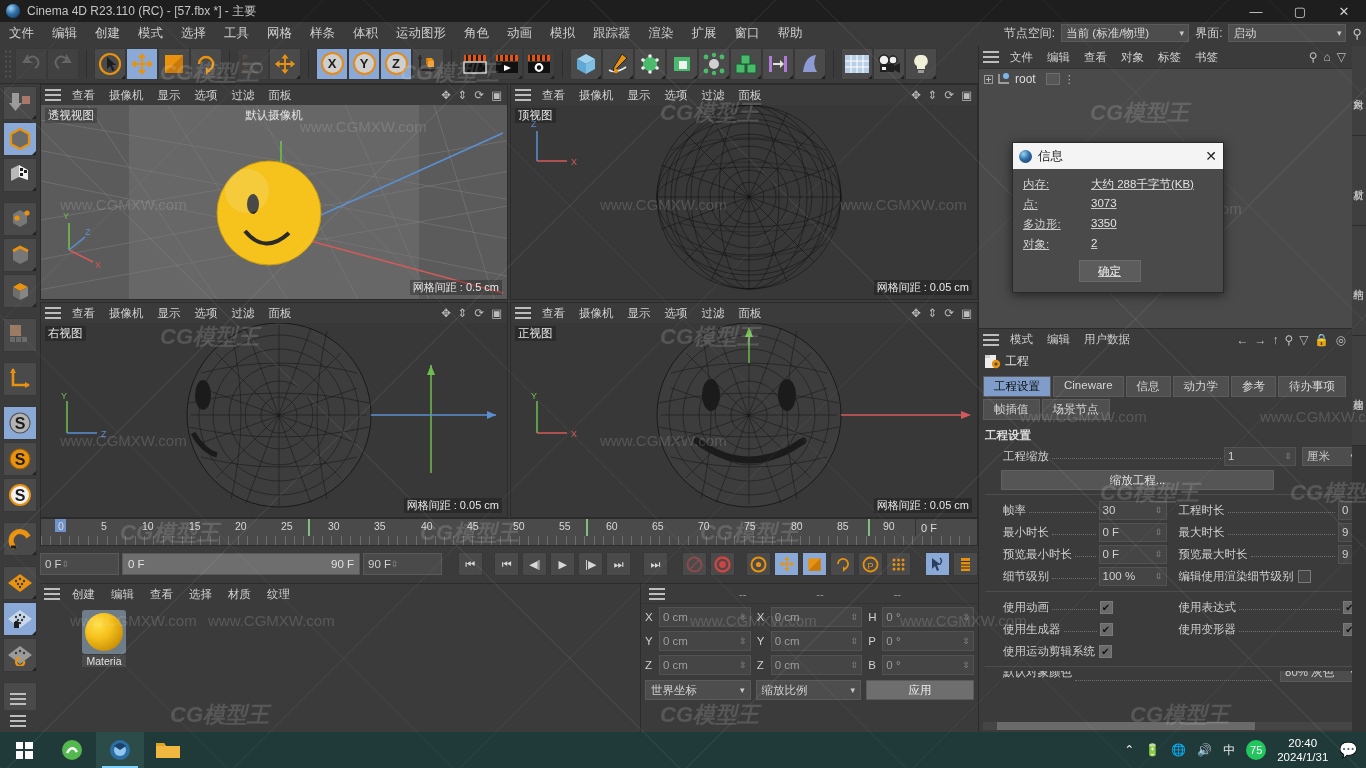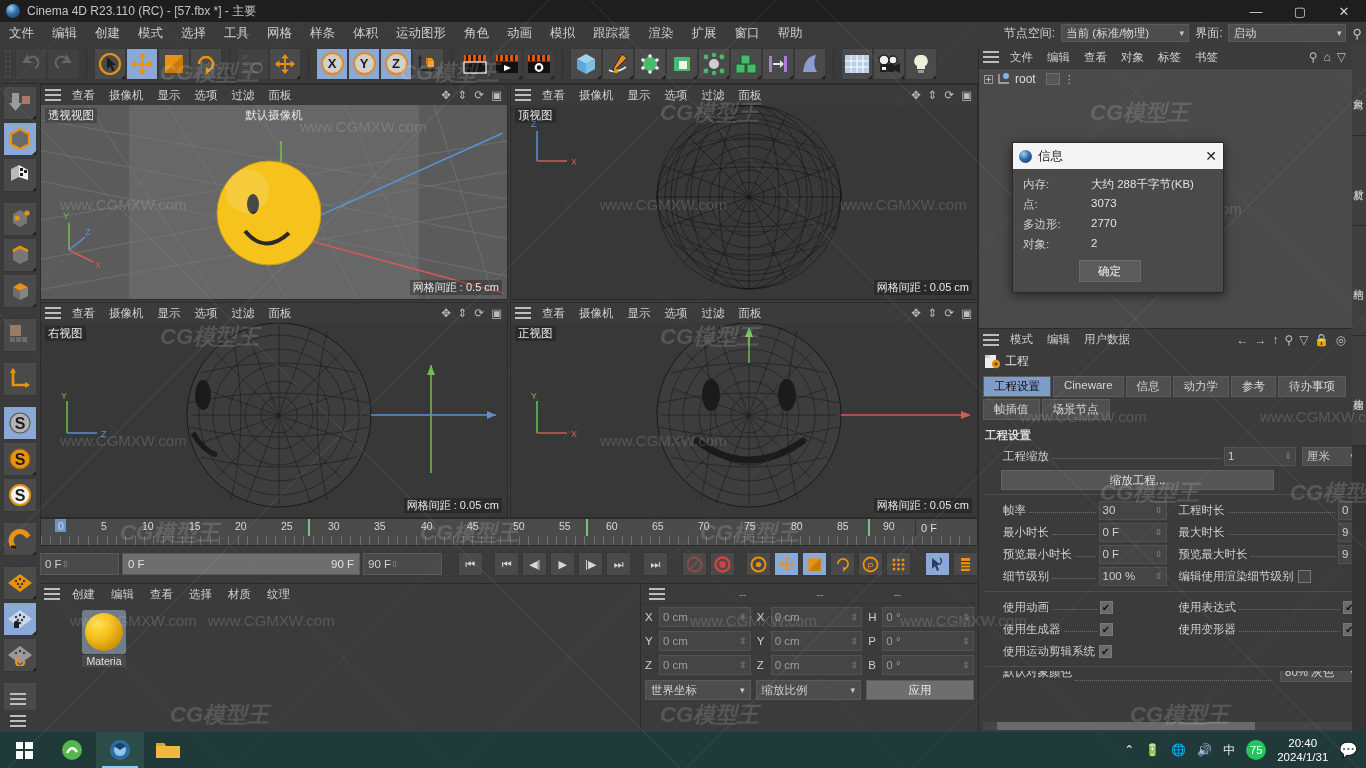--- a/index.html
+++ b/index.html
@@ -195,21 +195,21 @@
 
   
   .dialog { position:absolute; left:1012px; top:142px; width:212px; background:#4a4a4a;
      border:1px solid #2a2a2a; box-shadow:0 2px 10px rgba(0,0,0,.55); z-index:60; }
   .dlg-title { height:26px; background:#f4f4f4; display:flex; align-items:center;
      padding:0 6px; color:#1c1c1c; font-size:12.5px; }
   .dlg-logo { width:13px; height:13px; border-radius:50%;
      background:radial-gradient(circle at 35% 30%, #9fd3f5 0%, #2f6fa8 45%, #12324f 100%);
      margin-right:6px; }
   .dlg-x { margin-left:auto; font-size:14px; color:#222; }
-  .dlg-body { padding:8px 27px 10px 10px; }
+  .dlg-body { padding:8px 27px 10px 10px;text-decoration:underline; }
   .dlg-row { display:flex; font-size:11.5px; color:#d8d8d8; margin-bottom:5px; }
   .dlg-k { width:68px; color:#d0d0d0; }
   .dlg-v { color:#e2e2e2; }
   .dlg-ok { width:62px; height:22px; margin:8px auto 0 auto; background:#5c5c5c;
      border:1px solid #6a6a6a; color:#efefef; font-size:11.5px;
      display:flex; align-items:center; justify-content:center; }
 
   
   .taskbar { position:absolute; left:0; bottom:0; width:1366px; height:36px;
      background:#1f3a38; display:flex; align-items:center; }
@@ -1460,21 +1460,21 @@
       <div class="dlg-row">
         <span class="dlg-k">内存:</span>
         <span class="dlg-v">大约 288千字节(KB)</span>
       </div>
       <div class="dlg-row">
         <span class="dlg-k">点:</span>
         <span class="dlg-v">3073</span>
       </div>
       <div class="dlg-row">
         <span class="dlg-k">多边形:</span>
-        <span class="dlg-v">2770</span>
+        <span class="dlg-v">3350</span>
       </div>
       <div class="dlg-row">
         <span class="dlg-k">对象:</span>
         <span class="dlg-v">2</span>
       </div>
       <div class="dlg-ok">确定</div>
     </div>
   </div>
 
   <div class="taskbar">

